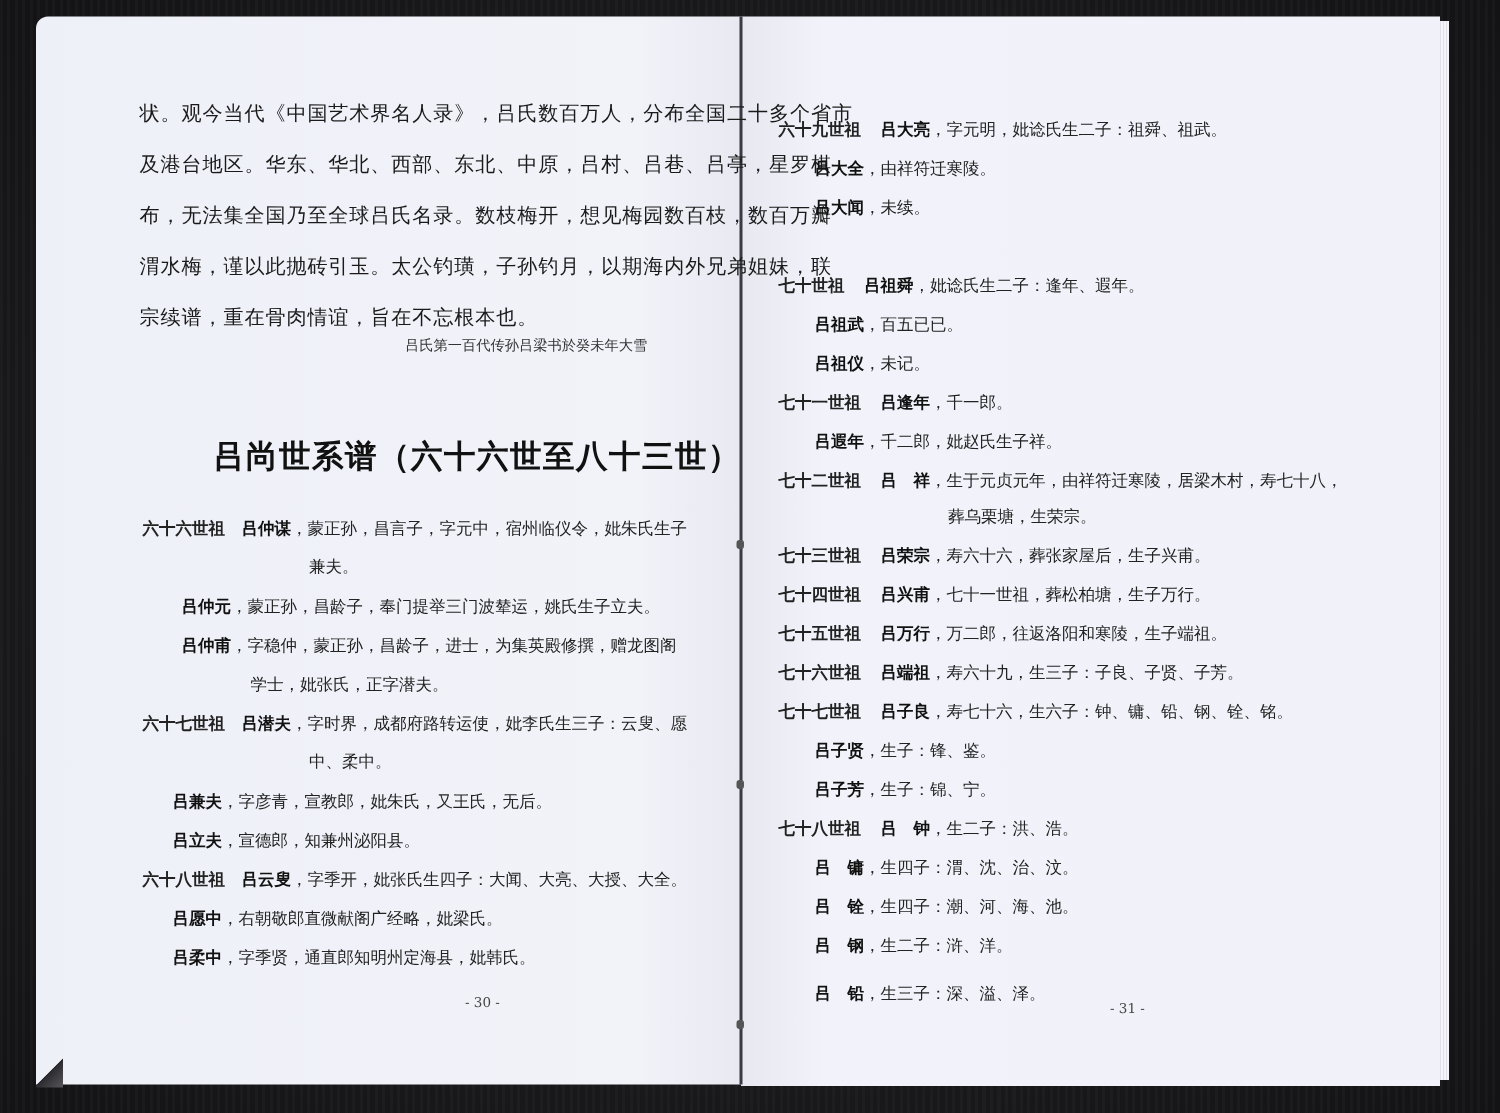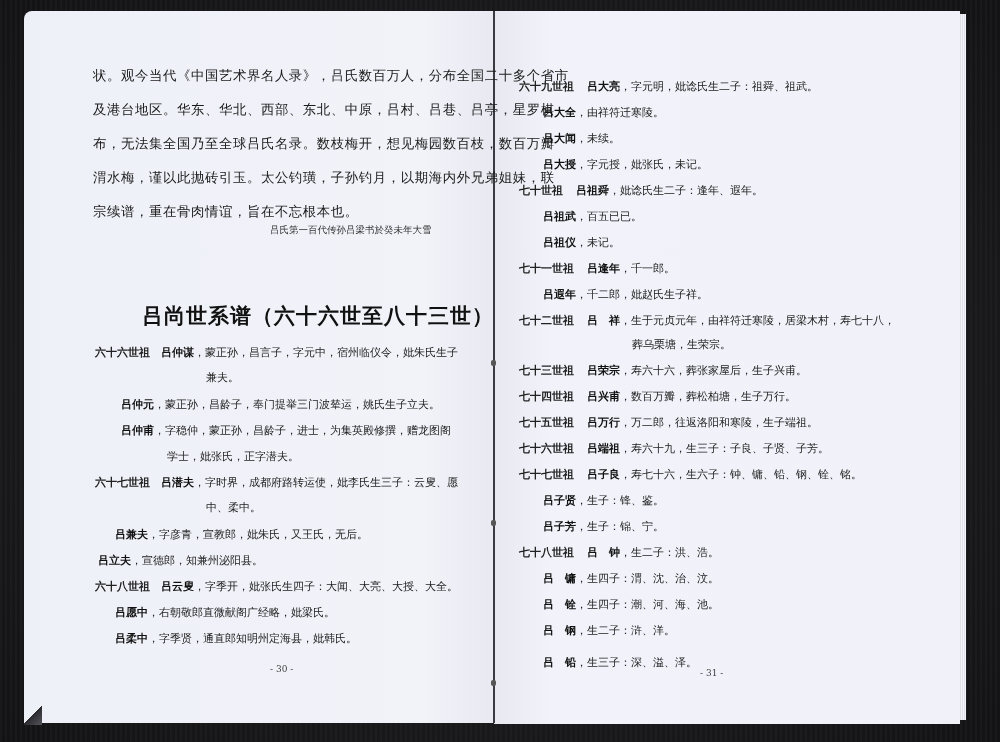--- a/index.html
+++ b/index.html
@@ -41,26 +41,26 @@
     border-radius: 2px;
   }
   .corner-fold {
     position: absolute; left: 24px; top: 705px; width: 18px; height: 20px;
     background: linear-gradient(135deg, transparent 48%, #2b2b2f 50%, #55555b 100%);
   }
   .para-line { position: absolute; left: 93px; font-size: 13.4px; white-space: nowrap; letter-spacing: 0.6px; }
   .sig { position: absolute; left: 270px; top: 224px; font-size: 9.5px; color: #333; white-space: nowrap; }
   .title {
     position: absolute; left: 142px; top: 290px; font-size: 21px; font-weight: bold;
-    letter-spacing: 1px; white-space: nowrap; color: #111; margin-top: 12px;
+    letter-spacing: 1px; white-space: nowrap; color: #111;
   }
   .entry { position: absolute; font-size: 11px; white-space: nowrap; color: #222; }
   .gen { font-weight: bold; display: inline-block; }
   .name { font-weight: bold; color: #111; }
-  .pnum { position: absolute; font-size: 9px; color: #444; white-space: nowrap; }
+  .pnum { position: absolute; font-size: 9px; color: #444; white-space: nowrap; margin-left: 40px; }
 </style>
 </head>
 <body>
 
 <div class="spread">
   <div class="page page-left"></div>
   <div class="page page-right"></div>
   <div class="page-edges"></div>
   <div class="spine"></div>
   <div class="spine-stitch" style="top:360px"></div>
@@ -89,21 +89,21 @@
   </div>
   <div class="entry" style="left:167px;top:449px">学士，妣张氏，正字潜夫。</div>
 
   <div class="entry" style="left:95px;top:475px">
     <span class="gen" style="width:66px">六十七世祖</span><span class="name">吕潜夫</span><span>，字时界，成都府路转运使，妣李氏生三子：云叟、愿</span>
   </div>
   <div class="entry" style="left:206px;top:500px">中、柔中。</div>
   <div class="entry" style="left:115px;top:527px">
     <span class="name">吕兼夫</span><span>，字彦青，宣教郎，妣朱氏，又王氏，无后。</span>
   </div>
-  <div class="entry" style="left:98px;top:553px">
+  <div class="entry" style="left:115px;top:553px">
     <span class="name">吕立夫</span><span>，宣德郎，知兼州泌阳县。</span>
   </div>
   <div class="entry" style="left:115px;top:605px">
     <span class="name">吕愿中</span><span>，右朝敬郎直微献阁广经略，妣梁氏。</span>
   </div>
   <div class="entry" style="left:95px;top:579px">
     <span class="gen" style="width:66px">六十八世祖</span><span class="name">吕云叟</span><span>，字季开，妣张氏生四子：大闻、大亮、大授、大全。</span>
   </div>
   <div class="entry" style="left:115px;top:631px">
     <span class="name">吕柔中</span><span>，字季贤，通直郎知明州定海县，妣韩氏。</span>
@@ -111,23 +111,20 @@
   <div class="pnum" style="left:270px;top:664px">- 30 -</div>
 
   <div class="entry" style="left:519px;top:79px">
     <span class="gen" style="width:68px">六十九世祖</span><span class="name">吕大亮</span><span>，字元明，妣谂氏生二子：祖舜、祖武。</span>
   </div>
   <div class="entry" style="left:543px;top:105px">
     <span class="name">吕大全</span><span>，由祥符迁寒陵。</span>
   </div>
   <div class="entry" style="left:543px;top:131px">
     <span class="name">吕大闻</span><span>，未续。</span>
-  </div>
-  <div class="entry" style="left:543px;top:157px">
-    <span class="name">吕大授</span><span>，字元授，妣张氏，未记。</span>
   </div>
   <div class="entry" style="left:519px;top:183px">
     <span class="gen" style="width:57px">七十世祖</span><span class="name">吕祖舜</span><span>，妣谂氏生二子：逢年、遐年。</span>
   </div>
   <div class="entry" style="left:543px;top:209px">
     <span class="name">吕祖武</span><span>，百五已已。</span>
   </div>
   <div class="entry" style="left:543px;top:235px">
     <span class="name">吕祖仪</span><span>，未记。</span>
   </div>
@@ -138,21 +135,21 @@
     <span class="gen" style="width:68px">七十二世祖</span><span class="name">吕　祥</span><span>，生于元贞元年，由祥符迁寒陵，居梁木村，寿七十八，</span>
   </div>
   <div class="entry" style="left:543px;top:287px">
     <span class="name">吕遐年</span><span>，千二郎，妣赵氏生子祥。</span>
   </div>
   <div class="entry" style="left:632px;top:337px">葬乌栗塘，生荣宗。</div>
   <div class="entry" style="left:519px;top:363px">
     <span class="gen" style="width:68px">七十三世祖</span><span class="name">吕荣宗</span><span>，寿六十六，葬张家屋后，生子兴甫。</span>
   </div>
   <div class="entry" style="left:519px;top:389px">
-    <span class="gen" style="width:68px">七十四世祖</span><span class="name">吕兴甫</span><span>，数百万瓣，葬松柏塘，生子万行。</span>
+    <span class="gen" style="width:68px">七十四世祖</span><span class="name">吕兴甫</span><span>，七十一世祖，葬松柏塘，生子万行。</span>
   </div>
   <div class="entry" style="left:519px;top:415px">
     <span class="gen" style="width:68px">七十五世祖</span><span class="name">吕万行</span><span>，万二郎，往返洛阳和寒陵，生子端祖。</span>
   </div>
   <div class="entry" style="left:519px;top:441px">
     <span class="gen" style="width:68px">七十六世祖</span><span class="name">吕端祖</span><span>，寿六十九，生三子：子良、子贤、子芳。</span>
   </div>
   <div class="entry" style="left:519px;top:467px">
     <span class="gen" style="width:68px">七十七世祖</span><span class="name">吕子良</span><span>，寿七十六，生六子：钟、镛、铅、钢、铨、铭。</span>
   </div>

